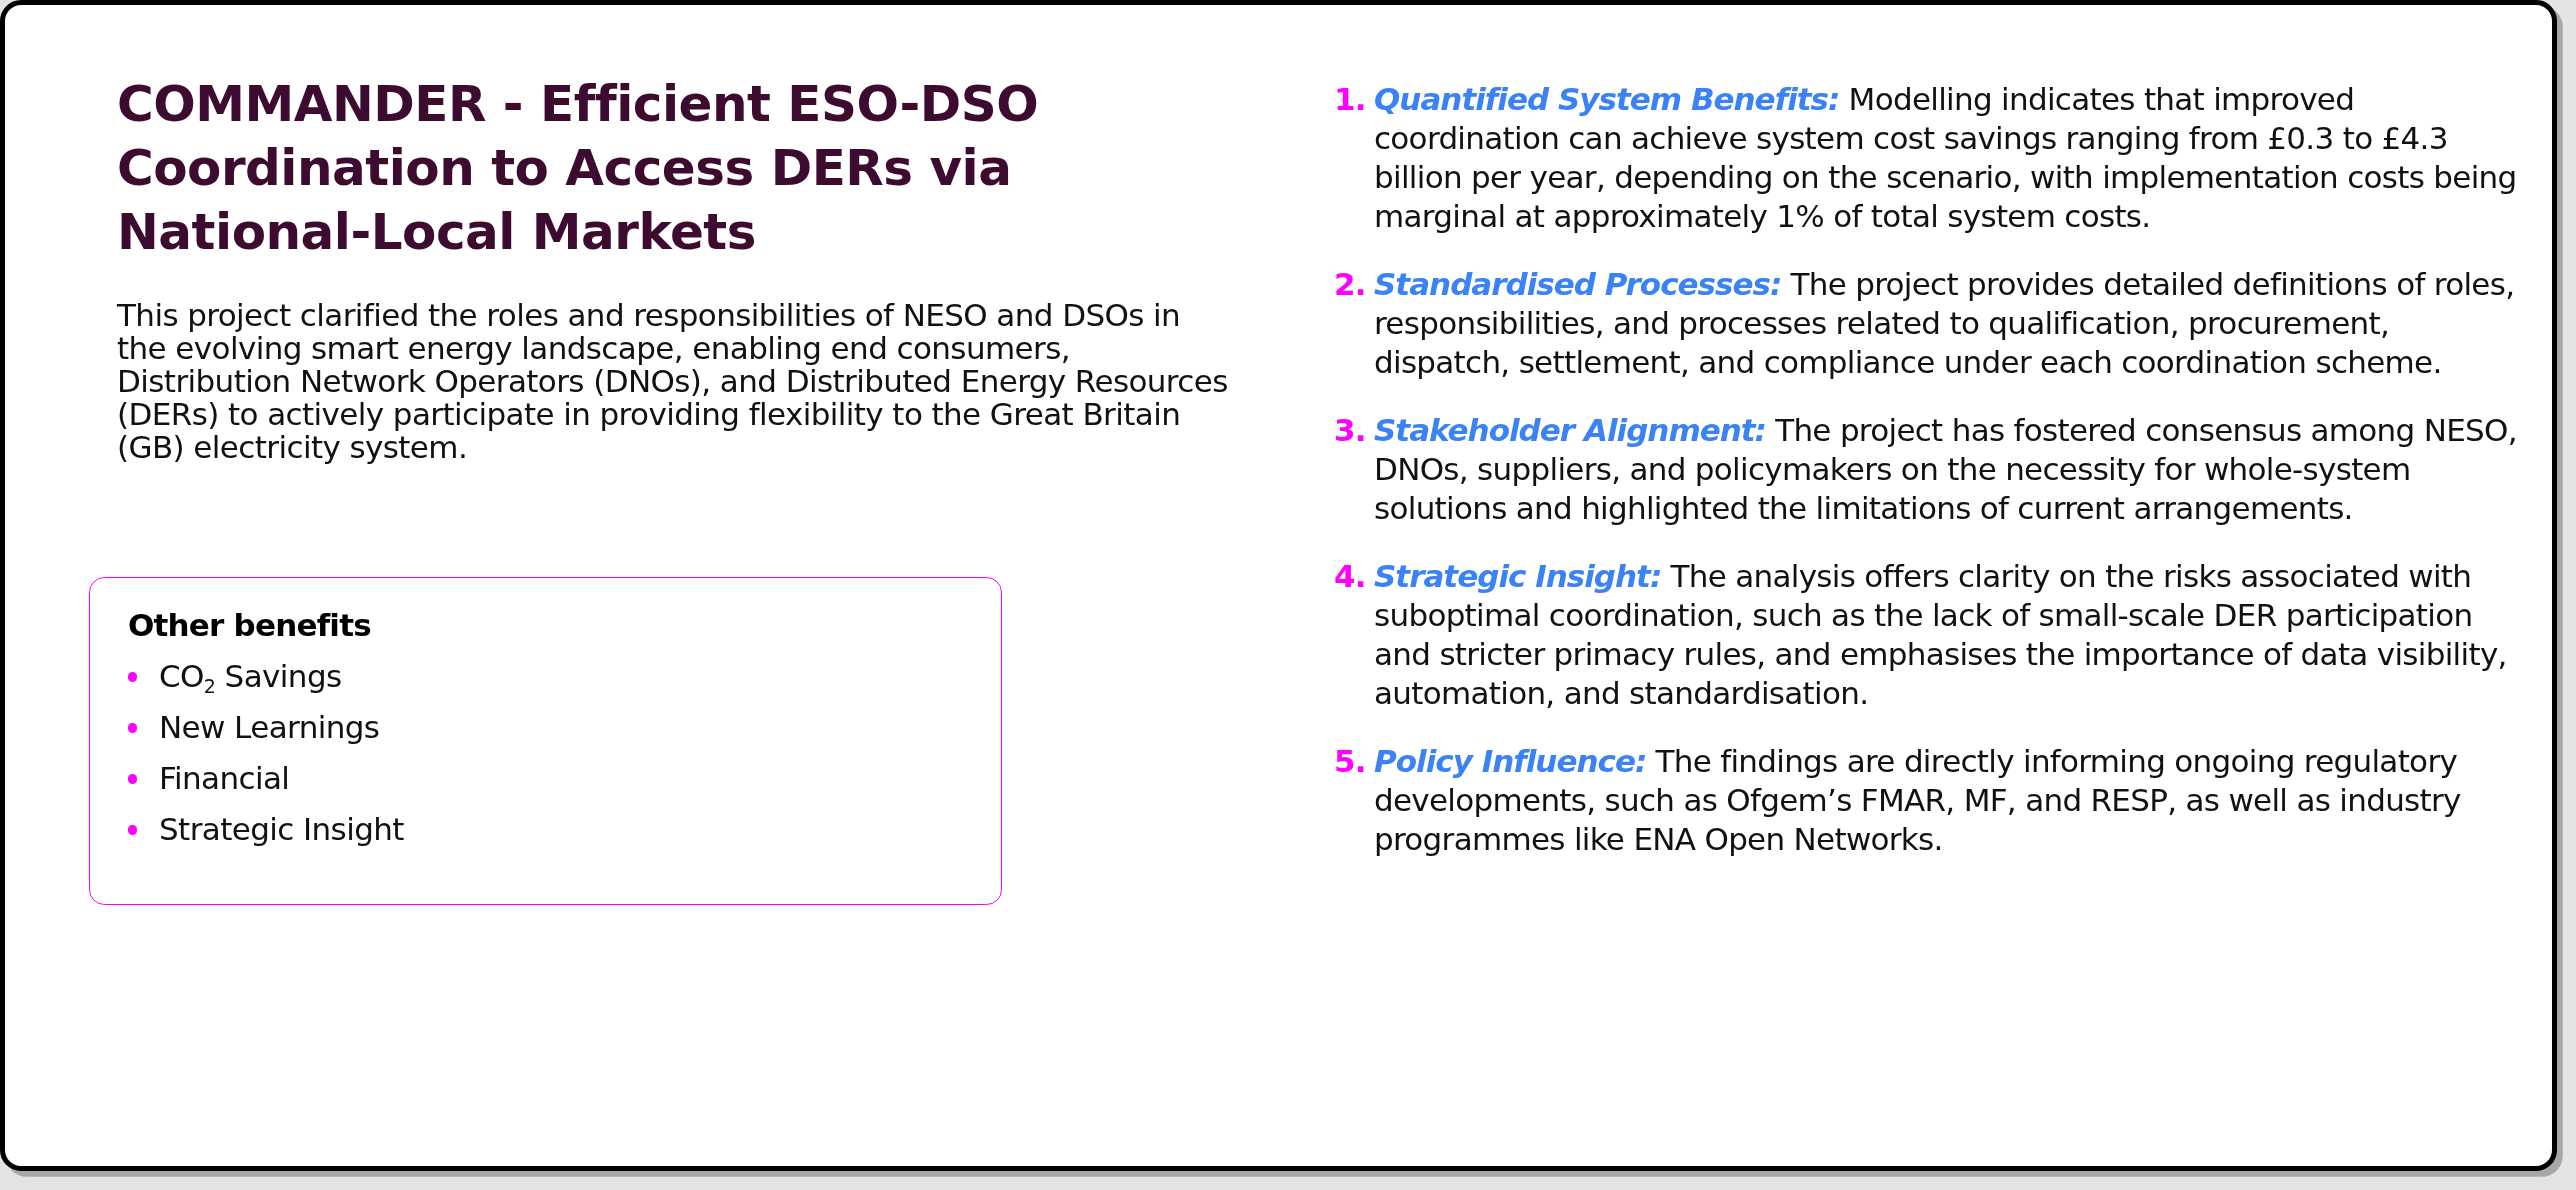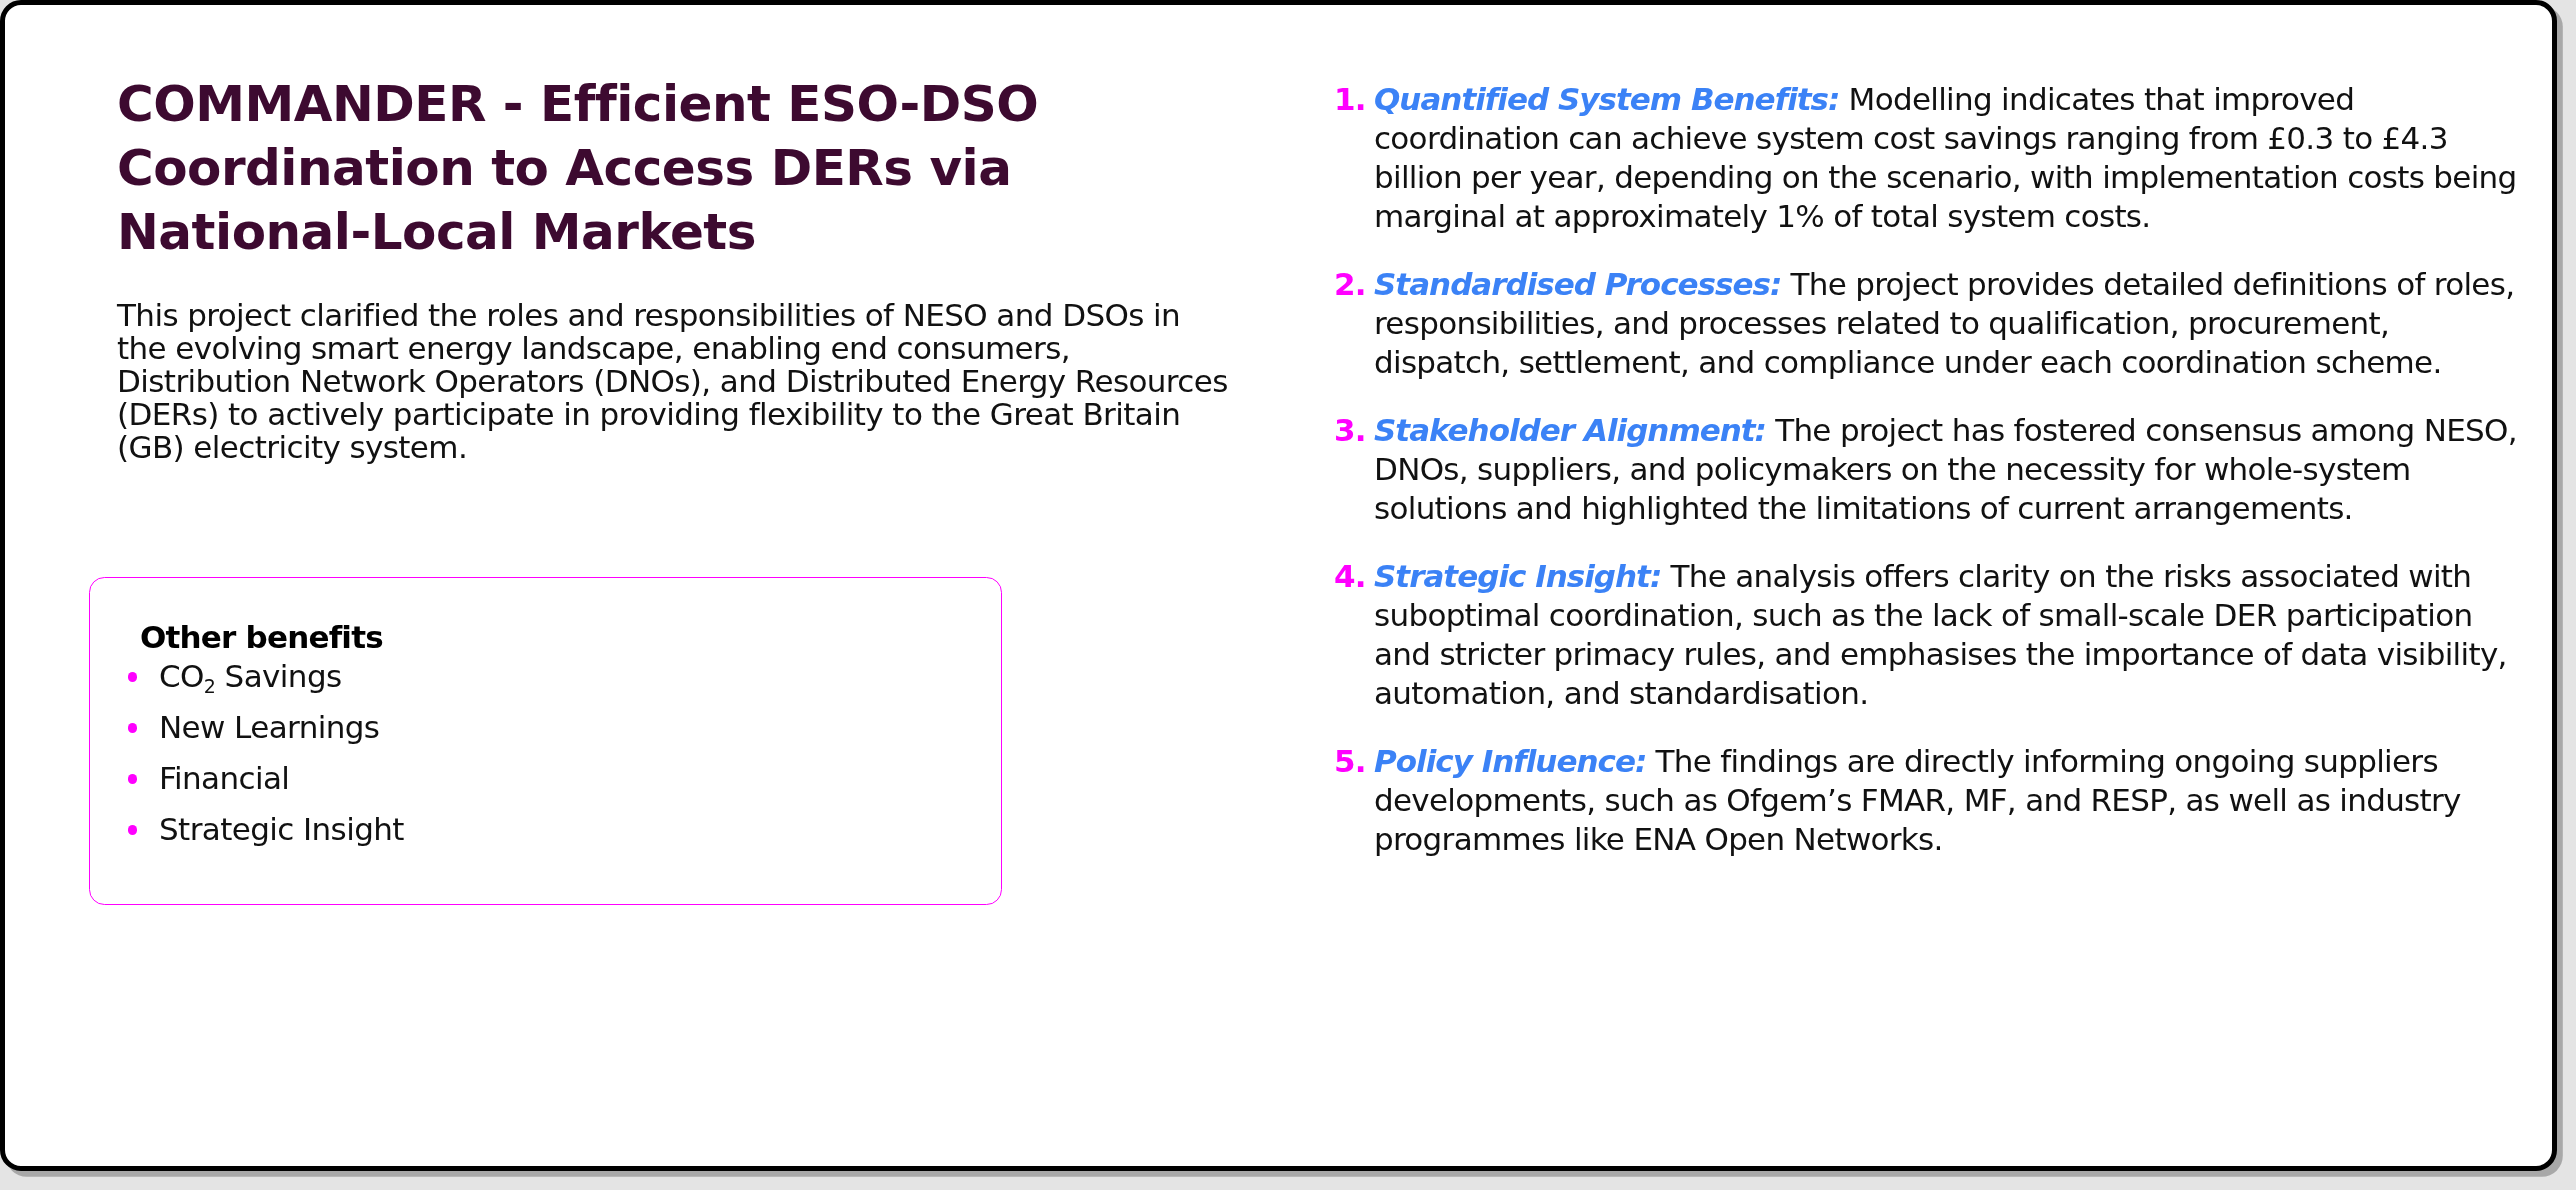--- a/index.html
+++ b/index.html
@@ -60,21 +60,21 @@
       width: 913px;
       height: 328px;
       border: 1.9px solid #ff00ff;
       border-radius: 15.4px;
       box-sizing: border-box;
     }
     .benefits-title {
       position: absolute;
       left: 38px;
       top: 29px;
-      margin: 12px;
+      margin: 0;
       font-family: "DejaVu Sans", sans-serif;
       font-weight: bold;
       font-size: 31px;
       color: #000000;
       letter-spacing: -0.8px;
     }
     .benefits-list {
       position: absolute;
       left: 34px;
       top: 79px;
@@ -193,19 +193,19 @@
         <span>The project has fostered consensus among NESO, DNOs, suppliers, and policymakers on the necessity for whole-system solutions and highlighted the limitations of current arrangements.</span>
       </li>
       <li class="finding">
         <span class="finding-num">4.</span>
         <span class="finding-head">Strategic Insight:</span>
         <span>The analysis offers clarity on the risks associated with suboptimal coordination, such as the lack of small-scale DER participation and stricter primacy rules, and emphasises the importance of data visibility, automation, and standardisation.</span>
       </li>
       <li class="finding">
         <span class="finding-num">5.</span>
         <span class="finding-head">Policy Influence:</span>
-        <span>The findings are directly informing ongoing suppliers developments, such as Ofgem’s FMAR, MF, and RESP, as well as industry programmes like ENA Open Networks.</span>
+        <span>The findings are directly informing ongoing regulatory developments, such as Ofgem’s FMAR, MF, and RESP, as well as industry programmes like ENA Open Networks.</span>
       </li>
     </ol>
   </div>
 
 </div>
 
 
 </body></html>

